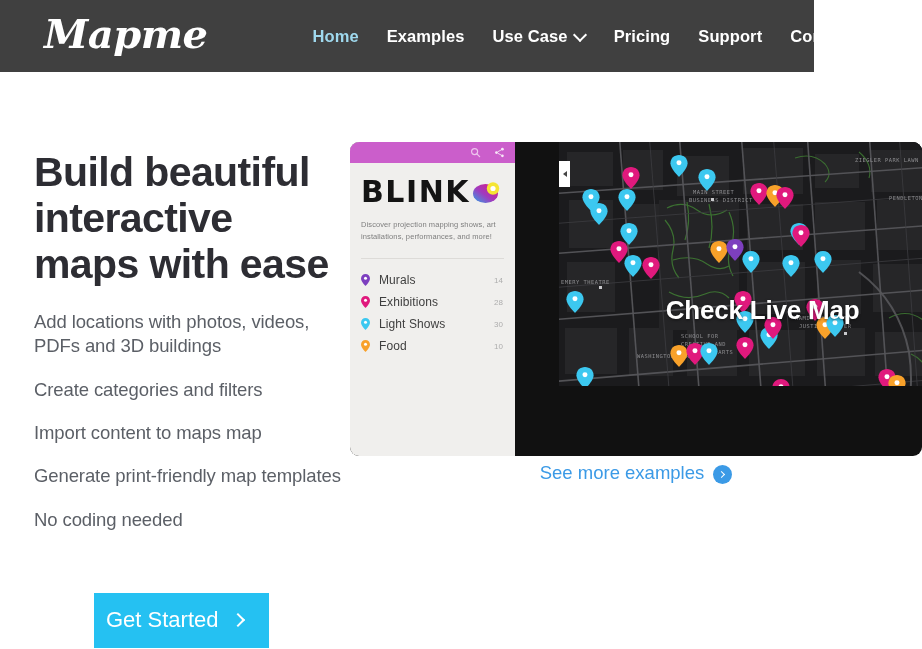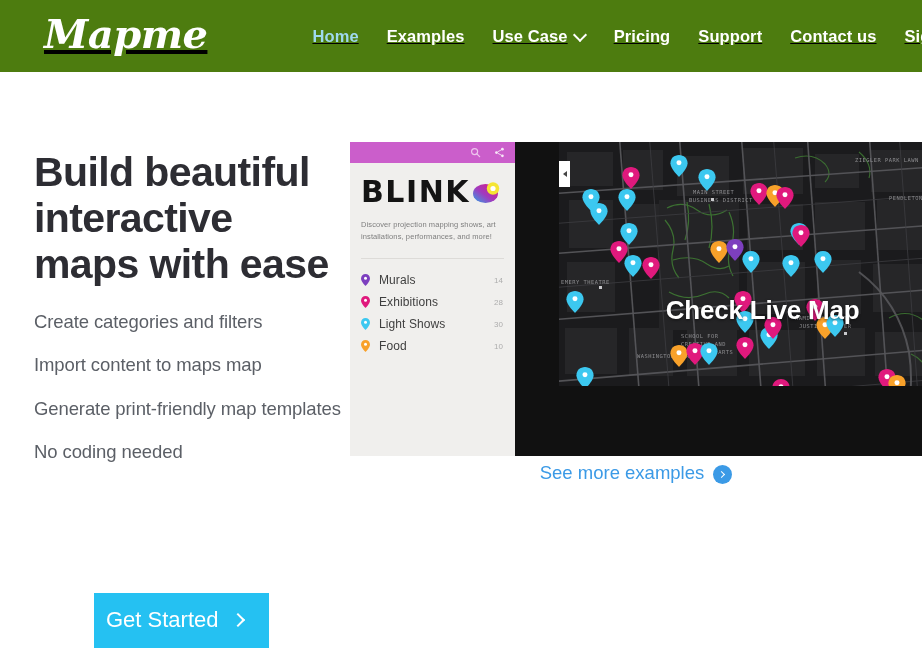--- a/index.html
+++ b/index.html
@@ -7,23 +7,23 @@
   body {
     font-family: "Liberation Sans", sans-serif;
     background: #ffffff;
     overflow: hidden;
     position: relative;
   }
 
   
   .navbar {
     position: absolute; left: 0; top: 0;
-    width: 922px; height: 72px;
-    background: #4d7c0f;
-    display: flex; align-items: center; text-decoration: underline;
+    width: 814px; height: 72px;
+    background: #404040;
+    display: flex; align-items: center;
   }
   .logo {
     margin-left: 44px;
     color: #ffffff;
     font-family: "DejaVu Serif", serif;
     font-style: italic;
     font-weight: 700;
     font-size: 40px;
     letter-spacing: -0.5px;
     line-height: 1;
@@ -102,20 +102,21 @@
     display: inline-block;
   }
 
   
   .hero {
     position: absolute;
     left: 350px; top: 142px;
     width: 572px; height: 314px;
     overflow: hidden;
     background: #111;
+    border-radius: 9px;
   }
 
   
   .panel {
     position: absolute; left: 0; top: 0;
     width: 165px; height: 314px;
     background: #f0efed;
     overflow: hidden;
   }
   .panel-bar {
@@ -256,20 +257,21 @@
     </span>
     <span class="navlink">
       <span>Signup/Login</span>
     </span>
   </nav>
 </div>
 
 <div class="left-col">
   <h1 class="headline">Build beautiful interactive maps with ease</h1>
   <div class="features">
+    <div class="feature">Add locations with photos, videos, PDFs and 3D buildings</div>
     <div class="feature">Create categories and filters</div>
     <div class="feature">Import content to maps map</div>
     <div class="feature">Generate print-friendly map templates</div>
     <div class="feature">No coding needed</div>
   </div>
 </div>
 
 <div class="cta-wrap">
   <button class="cta">
     <span>Get Started</span>

